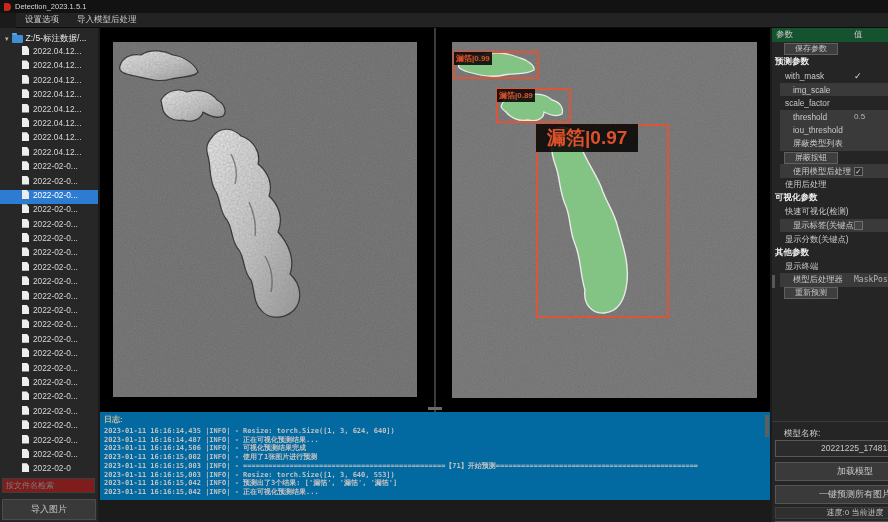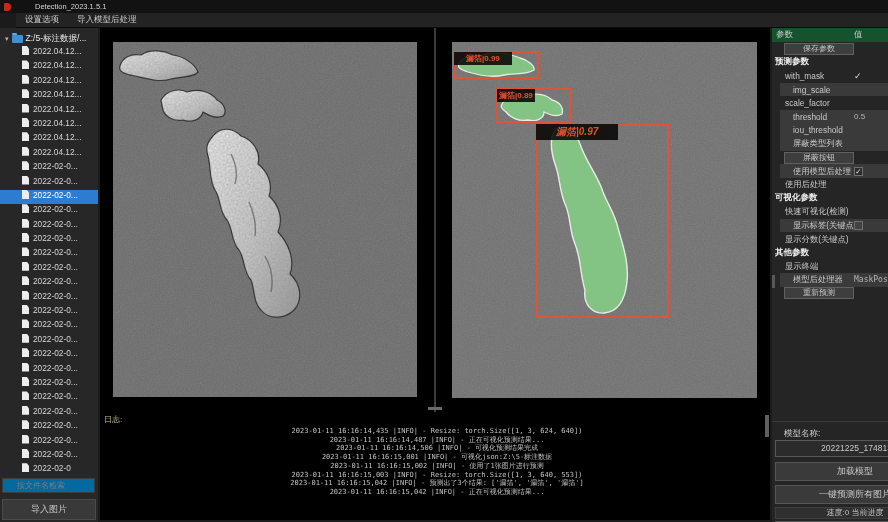--- a/index.html
+++ b/index.html
@@ -4,86 +4,86 @@
 <style>
   * { margin:0; padding:0; box-sizing:border-box; }
   body { background:#000; }
   .app { position:relative; width:888px; height:522px; background:#1b1b1b; overflow:hidden;
          font-family:"Liberation Sans","DejaVu Sans",sans-serif; }
 
   
   .titlebar { position:absolute; left:0; top:0; width:888px; height:13px; background:#121212;
               display:flex; align-items:center; gap:4px; padding-left:4px; }
   .app-icon { width:7px; height:8px; background:#cb2619; border-radius:1px 4px 4px 1px; }
-  .title-text { font-size:7.5px; color:#d6d6d6;margin-left:20px; }
+  .title-text { font-size:7.5px; color:#d6d6d6; }
 
   
   .menubar { position:absolute; left:16px; top:13px; width:888px; height:15px; background:#232323;
              display:flex; align-items:center; border-bottom:1px solid #0c0c0c; }
   .menu-item { font-size:8.5px; color:#cccccc; padding:0 9px; height:100%; display:flex; align-items:center; }
 
   
   .sidebar { position:absolute; left:0; top:28px; width:98px; height:494px; background:#272727; overflow:hidden; }
   .tree-root { display:flex; align-items:center; height:15px; margin-top:3px; padding-left:5px; gap:3px; }
   .arrow { font-size:7px; color:#b5b5b5; }
   .folder-icon { width:11px; height:8px; background:#3f8fd4; border-radius:1px; position:relative; flex:0 0 auto; }
   .folder-icon::before { content:""; position:absolute; left:0; top:-2px; width:5px; height:2px; background:#5aa7e8; border-radius:1px 1px 0 0; }
   .root-label { font-size:8.5px; color:#ececec; white-space:nowrap; }
   .tree-item { display:flex; height:14.4px; padding-left:22px; gap:4px; }
   .tree-item.selected { background:#2e7bd2; }
   .file-icon { width:7px; height:9px; background:#ededed; flex:0 0 auto;
                clip-path:polygon(0 0,70% 0,100% 30%,100% 100%,0 100%); }
   .tree-label { font-size:8.3px; color:#d6d6d6; white-space:nowrap; }
   .tree-item.selected .tree-label { color:#ffffff; }
-  .search-input { position:absolute; left:2px; top:450px; width:93px; height:15px; background:#0369a1;
-                  border:1px solid #3d3d3d; color:#bdbdbd; font-size:8px; padding:0 14px;
+  .search-input { position:absolute; left:2px; top:450px; width:93px; height:15px; background:#7f1d1d;
+                  border:1px solid #3d3d3d; color:#bdbdbd; font-size:8px; padding:0 3px;
                   font-family:inherit; }
   .search-input::placeholder { color:#7d7d7d; }
   .import-btn { position:absolute; left:2px; top:471px; width:94px; height:21px; background:#393939;
                 border:1px solid #4b4b4b; color:#c4c4c4; font-size:9px; display:flex;
                 align-items:center; justify-content:center; font-family:inherit; }
 
   
   .viewer { position:absolute; left:100px; top:28px; width:670px; height:384px; background:#000; }
   .image-panel { position:absolute; overflow:hidden; }
   .left-panel  { left:13px;  top:14px; width:304px; height:355px; }
   .right-panel { left:352px; top:14px; width:305px; height:356px; }
   .image-panel svg { display:block; width:100%; height:100%; }
   .splitter { position:absolute; left:334px; top:0; width:2px; height:384px; background:#3c3c3c; }
   .splitter-handle { position:absolute; left:328px; top:379px; width:14px; height:3px; background:#6a6a6a; }
 
   .det-box { position:absolute; border:2px solid #dd5536; }
   .box1 { left:1px;  top:9px;  width:86px;  height:28px; }
   .box2 { left:44px; top:46px; width:75px;  height:35px; }
   .box3 { left:84px; top:82px; width:133px; height:194px; }
   .det-label { position:absolute; background:rgba(8,6,4,0.88); color:#e0512b; font-weight:bold; white-space:nowrap; }
-  .label1 { left:2px;  top:10px; font-size:8px;  padding:1px 12px; }
+  .label1 { left:2px;  top:10px; font-size:8px;  padding:1px 2px; }
   .label2 { left:45px; top:47px; font-size:8px;  padding:1px 2px; }
-  .label3 { left:84px; top:82px; font-size:10px; padding:1px 20px;font-style:italic; }
-
-  
-  .log { position:absolute; left:100px; top:412px; width:670px; height:108px; background:#000000;
-         padding:2px 0 0 4px; overflow:hidden; }
+  .label3 { left:84px; top:82px; font-size:19px; padding:1px 11px; }
+
+  
+  .log { position:absolute; left:100px; top:412px; width:670px; height:88px; background:#0369a1;
+         padding:2px 0 0 4px; overflow:hidden;font-weight:bold; }
   .log-title { font-size:8px; color:#c9bd9e; margin-bottom:2px; }
   .log-line { font-family:"DejaVu Sans Mono","Liberation Mono",monospace; font-size:7px;
-              line-height:8.7px; color:#c2c2c2; white-space:nowrap;text-align:center; }
+              line-height:8.7px; color:#c2c2c2; white-space:nowrap; }
   .log-scrollbar { position:absolute; right:1px; top:3px; width:4px; height:22px; background:#5f5f5f; }
 
   
   .params { position:absolute; left:772px; top:28px; width:116px; height:494px; background:#252525; overflow:hidden; }
   .p-header { display:flex; align-items:center; height:14px; background:#14532d; font-size:8.5px; color:#c9c9c9; }
   .p-h-param { flex:1; padding-left:4px; } .p-h-value { width:34px; }
   .p-row, .p-btnrow, .p-section { display:flex; align-items:center; height:13.6px; font-size:8.3px; }
   .p-section { color:#efefef; font-weight:bold; padding-left:3px; font-size:8.5px; }
   .p-row .lbl { flex:1; padding-left:13px; color:#c9c9c9; white-space:nowrap; overflow:hidden; }
   .p-row .val { width:34px; color:#b4b4b4; font-size:8px; display:flex; align-items:center; }
   .p-row.light { background:#3a3a3a;margin-left:8px; }
   .p-btnrow { padding-left:12px; }
   .p-btn { background:#3e3e3e; border:1px solid #606060; color:#c6c6c6; font-size:8px; height:12px;
-           line-height:10px; padding:0 18px; font-family:inherit; }
+           line-height:10px; padding:0 10px; font-family:inherit; }
   .checkmark { font-size:9px; color:#dcdcdc; }
   .cbbox { width:9px; height:9px; border:1px solid #707070; background:#2c2c2c; display:flex;
            align-items:center; justify-content:center; font-size:7.5px; color:#e0e0e0; }
   .cbbox.empty { background:#424242; }
   .val-mono { font-family:"DejaVu Sans Mono",monospace; font-size:7px; color:#b3ab93; white-space:nowrap; }
   .p-scroll { position:absolute; left:0; top:247px; width:3px; height:13px; background:#585858; }
 
   .model-sep { position:absolute; left:0; top:393px; width:100%; height:1px; background:#3a3a3a; }
   .model-label { position:absolute; left:12px; top:400px; font-size:8.5px; color:#cfcfcf; }
   .model-name { position:absolute; left:3px; top:412px; width:122px; height:17px; background:#2b2b2b;
@@ -309,22 +309,22 @@
     </div>
   </div>
 
   <div class="log">
     <div class="log-title">日志:</div>
     <div>
 
     <div class="log-line">2023-01-11 16:16:14,435  |INFO| - Resize: torch.Size([1, 3, 624, 640])</div>
         <div class="log-line">2023-01-11 16:16:14,487  |INFO| - 正在可视化预测结果...</div>
         <div class="log-line">2023-01-11 16:16:14,506  |INFO| - 可视化预测结果完成</div>
-        <div class="log-line">2023-01-11 16:16:15,001  |INFO| - 可视化json:Z:\5-标注数据</div>
         <div class="log-line">2023-01-11 16:16:15,002  |INFO| - 使用了1张图片进行预测</div>
+        <div class="log-line">2023-01-11 16:16:15,003  |INFO| - ================================================【71】开始预测================================================</div>
         <div class="log-line">2023-01-11 16:16:15,003  |INFO| - Resize: torch.Size([1, 3, 640, 553])</div>
         <div class="log-line">2023-01-11 16:16:15,042  |INFO| - 预测出了3个结果: ['漏箔', '漏箔', '漏箔']</div>
         <div class="log-line">2023-01-11 16:16:15,042  |INFO| - 正在可视化预测结果...</div>
       </div>
     <div class="log-scrollbar"></div>
   </div>
 
   <div class="params">
     <div class="p-header">
       <span class="p-h-param">参数</span>

